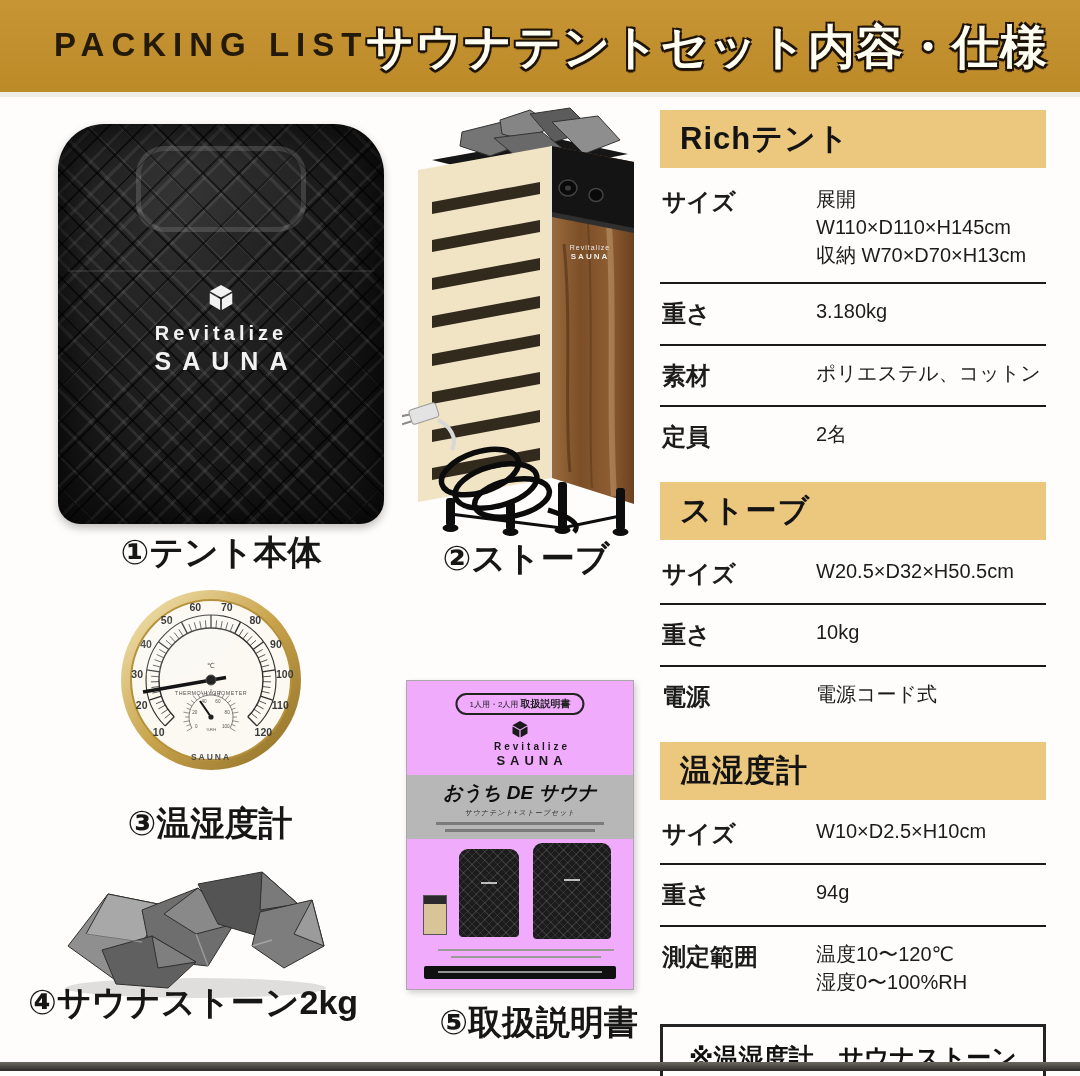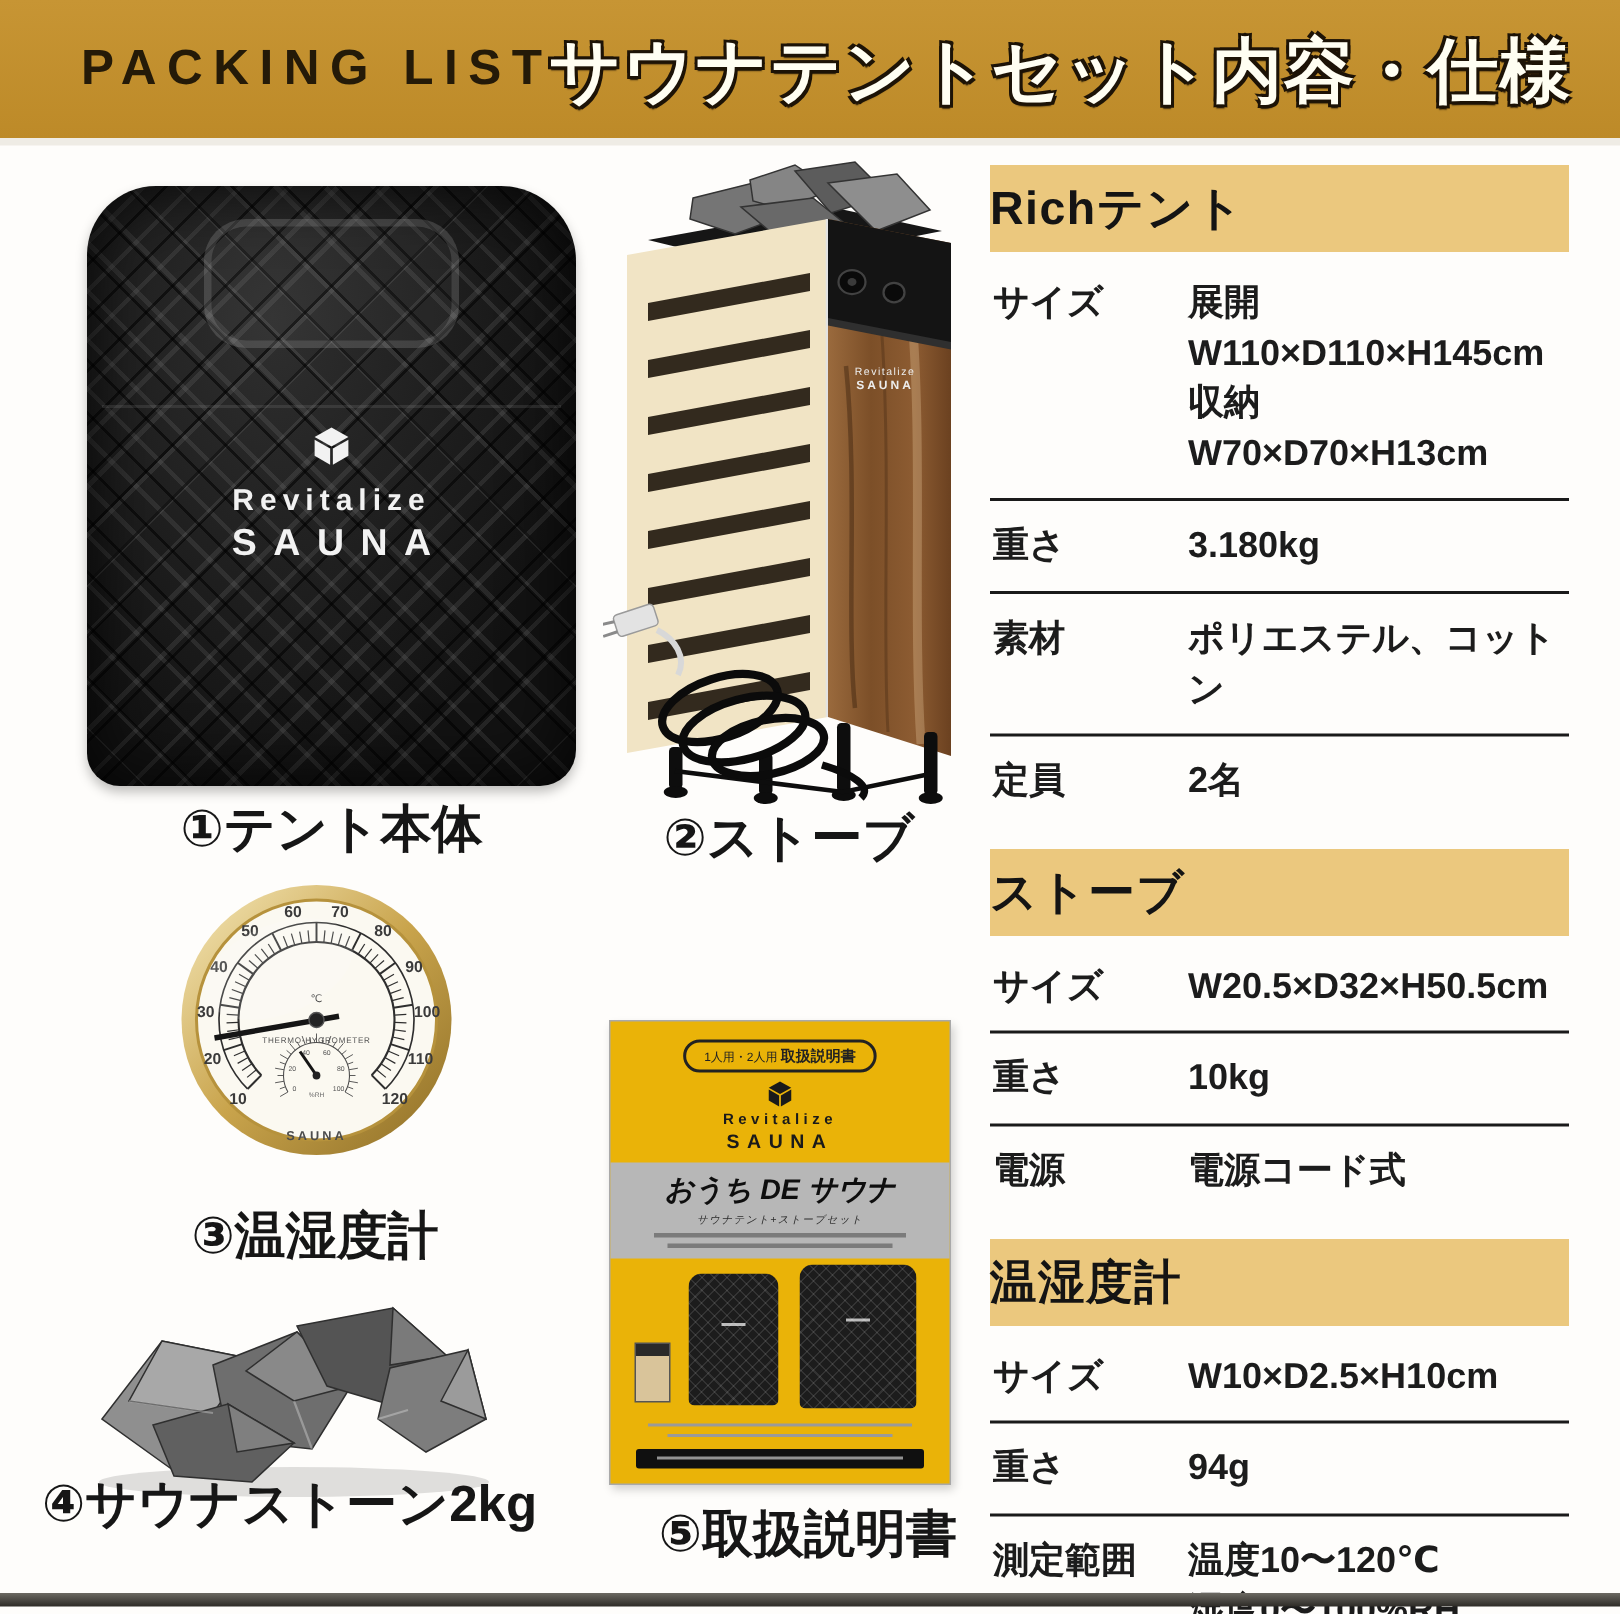--- a/index.html
+++ b/index.html
@@ -40,21 +40,21 @@
   .tent-brand2 { display:block; font-size:25px; font-weight:700; letter-spacing:11px; margin-top:2px; text-indent:11px; }
 
   
   .stove-wrap  { position:absolute; left:402px; top:104px; width:248px; height:432px; }
   .gauge-wrap  { position:absolute; left:116px; top:588px; width:190px; height:186px; }
   .stones-wrap { position:absolute; left:46px; top:850px; width:292px; height:152px; }
   .stove-wrap svg, .gauge-wrap svg, .stones-wrap svg { width:100%; height:100%; display:block; }
 
   
   .manual-wrap { position:absolute; left:406px; top:680px; width:228px; height:310px;
-    background:#eab308; border:1px solid #a9a9a9; box-shadow:2px 3px 6px rgba(0,0,0,.18); }
+    background:#f0abfc; border:1px solid #a9a9a9; box-shadow:2px 3px 6px rgba(0,0,0,.18);padding-left:12px; }
   .m-pill { position:absolute; top:12px; left:50%; transform:translateX(-50%); white-space:nowrap;
     border:2px solid #222; border-radius:11px; padding:2px 12px; font-size:8px; color:#222; }
   .m-pill b { font-size:10px; font-weight:700; }
   .m-cube { position:absolute; top:38px; left:50%; transform:translateX(-50%); }
   .m-brand1 { position:absolute; top:60px; width:100%; text-align:center; font-size:10px;
     font-weight:700; letter-spacing:3px; color:#1a1a1a; }
   .m-brand2 { position:absolute; top:72px; width:100%; text-align:center; font-size:13px;
     font-weight:700; letter-spacing:5px; color:#1a1a1a; }
   .m-band { position:absolute; top:94px; left:0; width:100%; height:64px; background:#b7b7b7; text-align:center;font-style:italic; }
   .m-band-title { font-size:19px; font-weight:900; color:#0e0e0e; margin-top:5px; }
@@ -73,25 +73,25 @@
   .m-fine { height:2px; background:#9a9a9a; margin:5px auto 0; }
   .m-blackbar { position:absolute; bottom:10px; left:50%; transform:translateX(-50%);
     width:192px; height:13px; background:#101010; border-radius:2px; }
   .m-blackbar::after { content:""; position:absolute; top:5px; left:14px; right:14px; height:2px;
     background:rgba(255,255,255,.55); }
 
   
   .spec-col { position:absolute; left:660px; top:110px; width:386px; }
   .spec-section { margin-bottom:15px; }
   .spec-header { height:58px; line-height:58px; background:#ebc87e; color:#141414;
-    font-size:31px; font-weight:700; letter-spacing:1px; }
+    font-size:31px; font-weight:700; padding-left:20px; letter-spacing:1px; }
   .spec-rows { padding-top:4px; }
   .spec-row { display:flex; padding:13px 2px;gap:24px; }
   .spec-label { flex:0 0 106px; font-size:24px; font-weight:600; line-height:1.4; }
-  .spec-value { flex:1; font-size:24px; font-weight:700; line-height:1.4; white-space:pre-line; }
+  .spec-value { flex:1; font-size:20px; font-weight:400; line-height:1.4; white-space:pre-line;margin-left:24px; }
   .spec-divider { border-top:2px solid #1a1a1a; }
   .note-box { margin-top:8px; border:3px solid #242424; padding:12px 6px; text-align:center;
     font-size:25px; font-weight:700; line-height:1.45; white-space:pre-line; color:#111; }
 
   .bottom-bar { position:absolute; top:1062px; left:0; width:1080px; height:9px;
     background:linear-gradient(#6c6962,#2d2b27); }
 </style>
 </head>
 <body>
 

